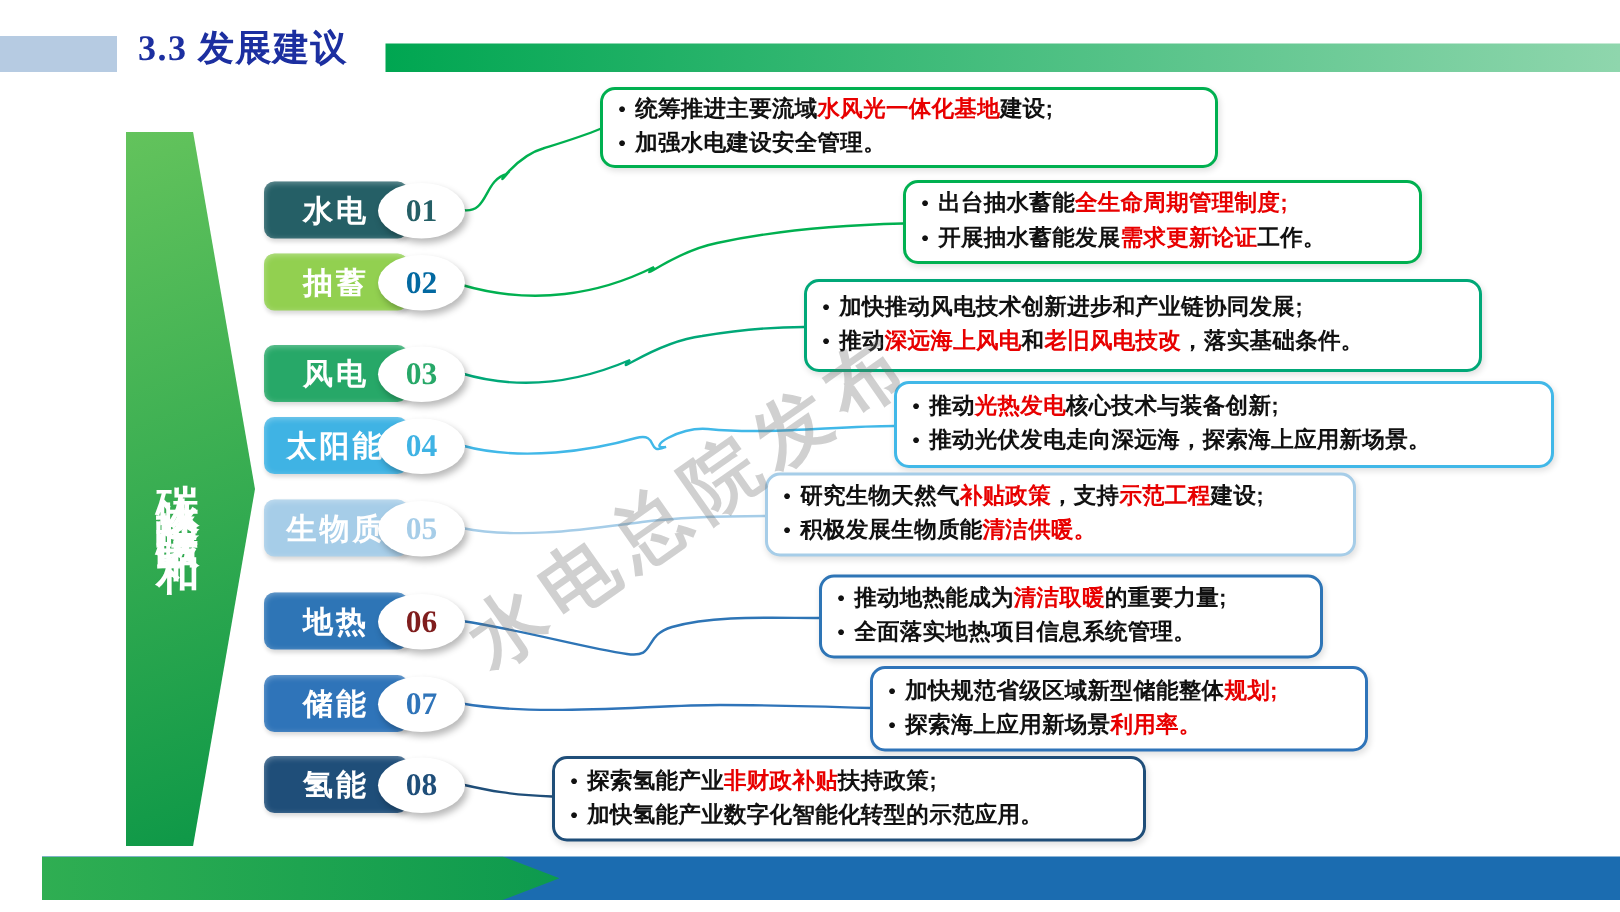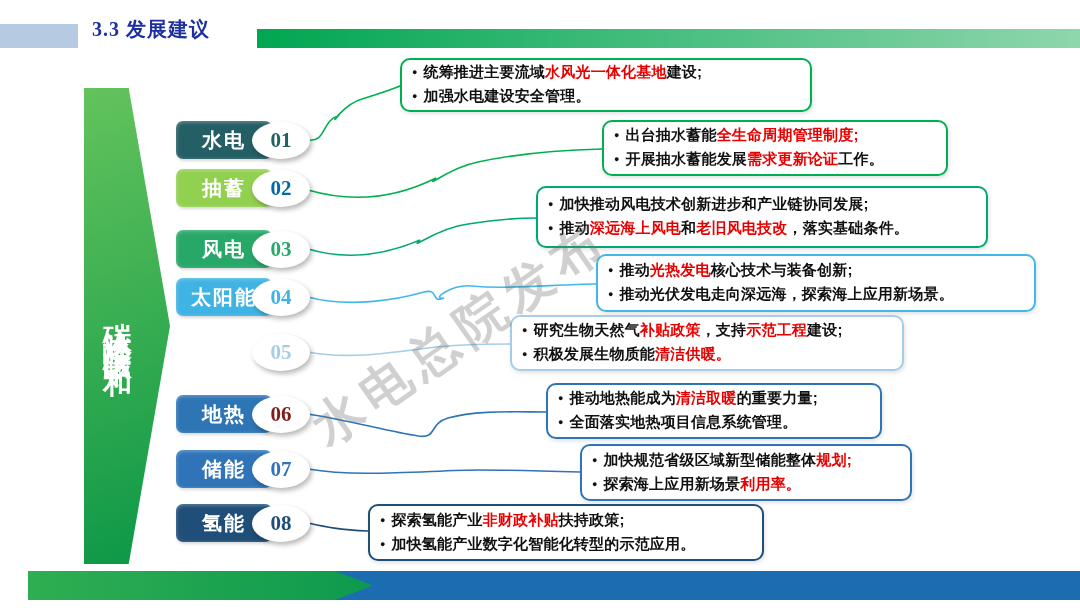--- a/index.html
+++ b/index.html
@@ -2,21 +2,21 @@
 <html><head>
 <meta charset="utf-8">
 <style>
   *{margin:0;padding:0;box-sizing:border-box}
   html,body{width:1080px;height:608px}
   body{font-family:"Liberation Sans",sans-serif;background:#ffffff;overflow:hidden}
   .slide{position:relative;width:1080px;height:608px;background:#fff;overflow:hidden}
 
   
   .hdr-accent{position:absolute;left:0;top:24px;width:78px;height:24px}
-  .hdr-title{position:absolute;left:92px;top:16px;font-family:"Liberation Serif",serif;font-size:20px;font-weight:bold;letter-spacing:1px}
+  .hdr-title{position:absolute;left:92px;top:16px;font-family:"Liberation Serif",serif;font-size:24px;font-weight:bold;letter-spacing:1px}
   .hdr-bar{position:absolute;left:257px;top:29px;width:823px;height:19px;background:linear-gradient(to right,#00a651,#8fd6ad)}
 
   
   .side-arrow{position:absolute;left:84px;top:88px;width:86px;height:476px;
     background:linear-gradient(160deg,#63c35c,#0c9747);
     clip-path:polygon(0 0,52% 0,100% 50%,52% 100%,0 100%);
     display:flex;align-items:center;z-index:1}
   .side-text{writing-mode:vertical-rl;text-orientation:upright;color:#fff;font-size:29px;
     font-weight:bold;letter-spacing:9px;margin-left:14px}
 
@@ -95,20 +95,21 @@
         <span style="color: rgb(39, 168, 104);">03</span>
       </div>
   </div>
   <div class="cat" style="top:278px">
     <div class="cat-label" style="background: rgb(63, 179, 228);">太阳能</div>
     <div class="cat-num">
         <span style="color: rgb(63, 179, 228);">04</span>
       </div>
   </div>
   <div class="cat" style="top:333px">
+    <div class="cat-label" style="background: rgb(166, 205, 232);">生物质</div>
     <div class="cat-num">
         <span style="color: rgb(166, 205, 232);">05</span>
       </div>
   </div>
   <div class="cat" style="top:395px">
     <div class="cat-label" style="background: rgb(46, 117, 182);">地热</div>
     <div class="cat-num">
         <span style="color: #7f1d1d;">06</span>
       </div>
   </div>

